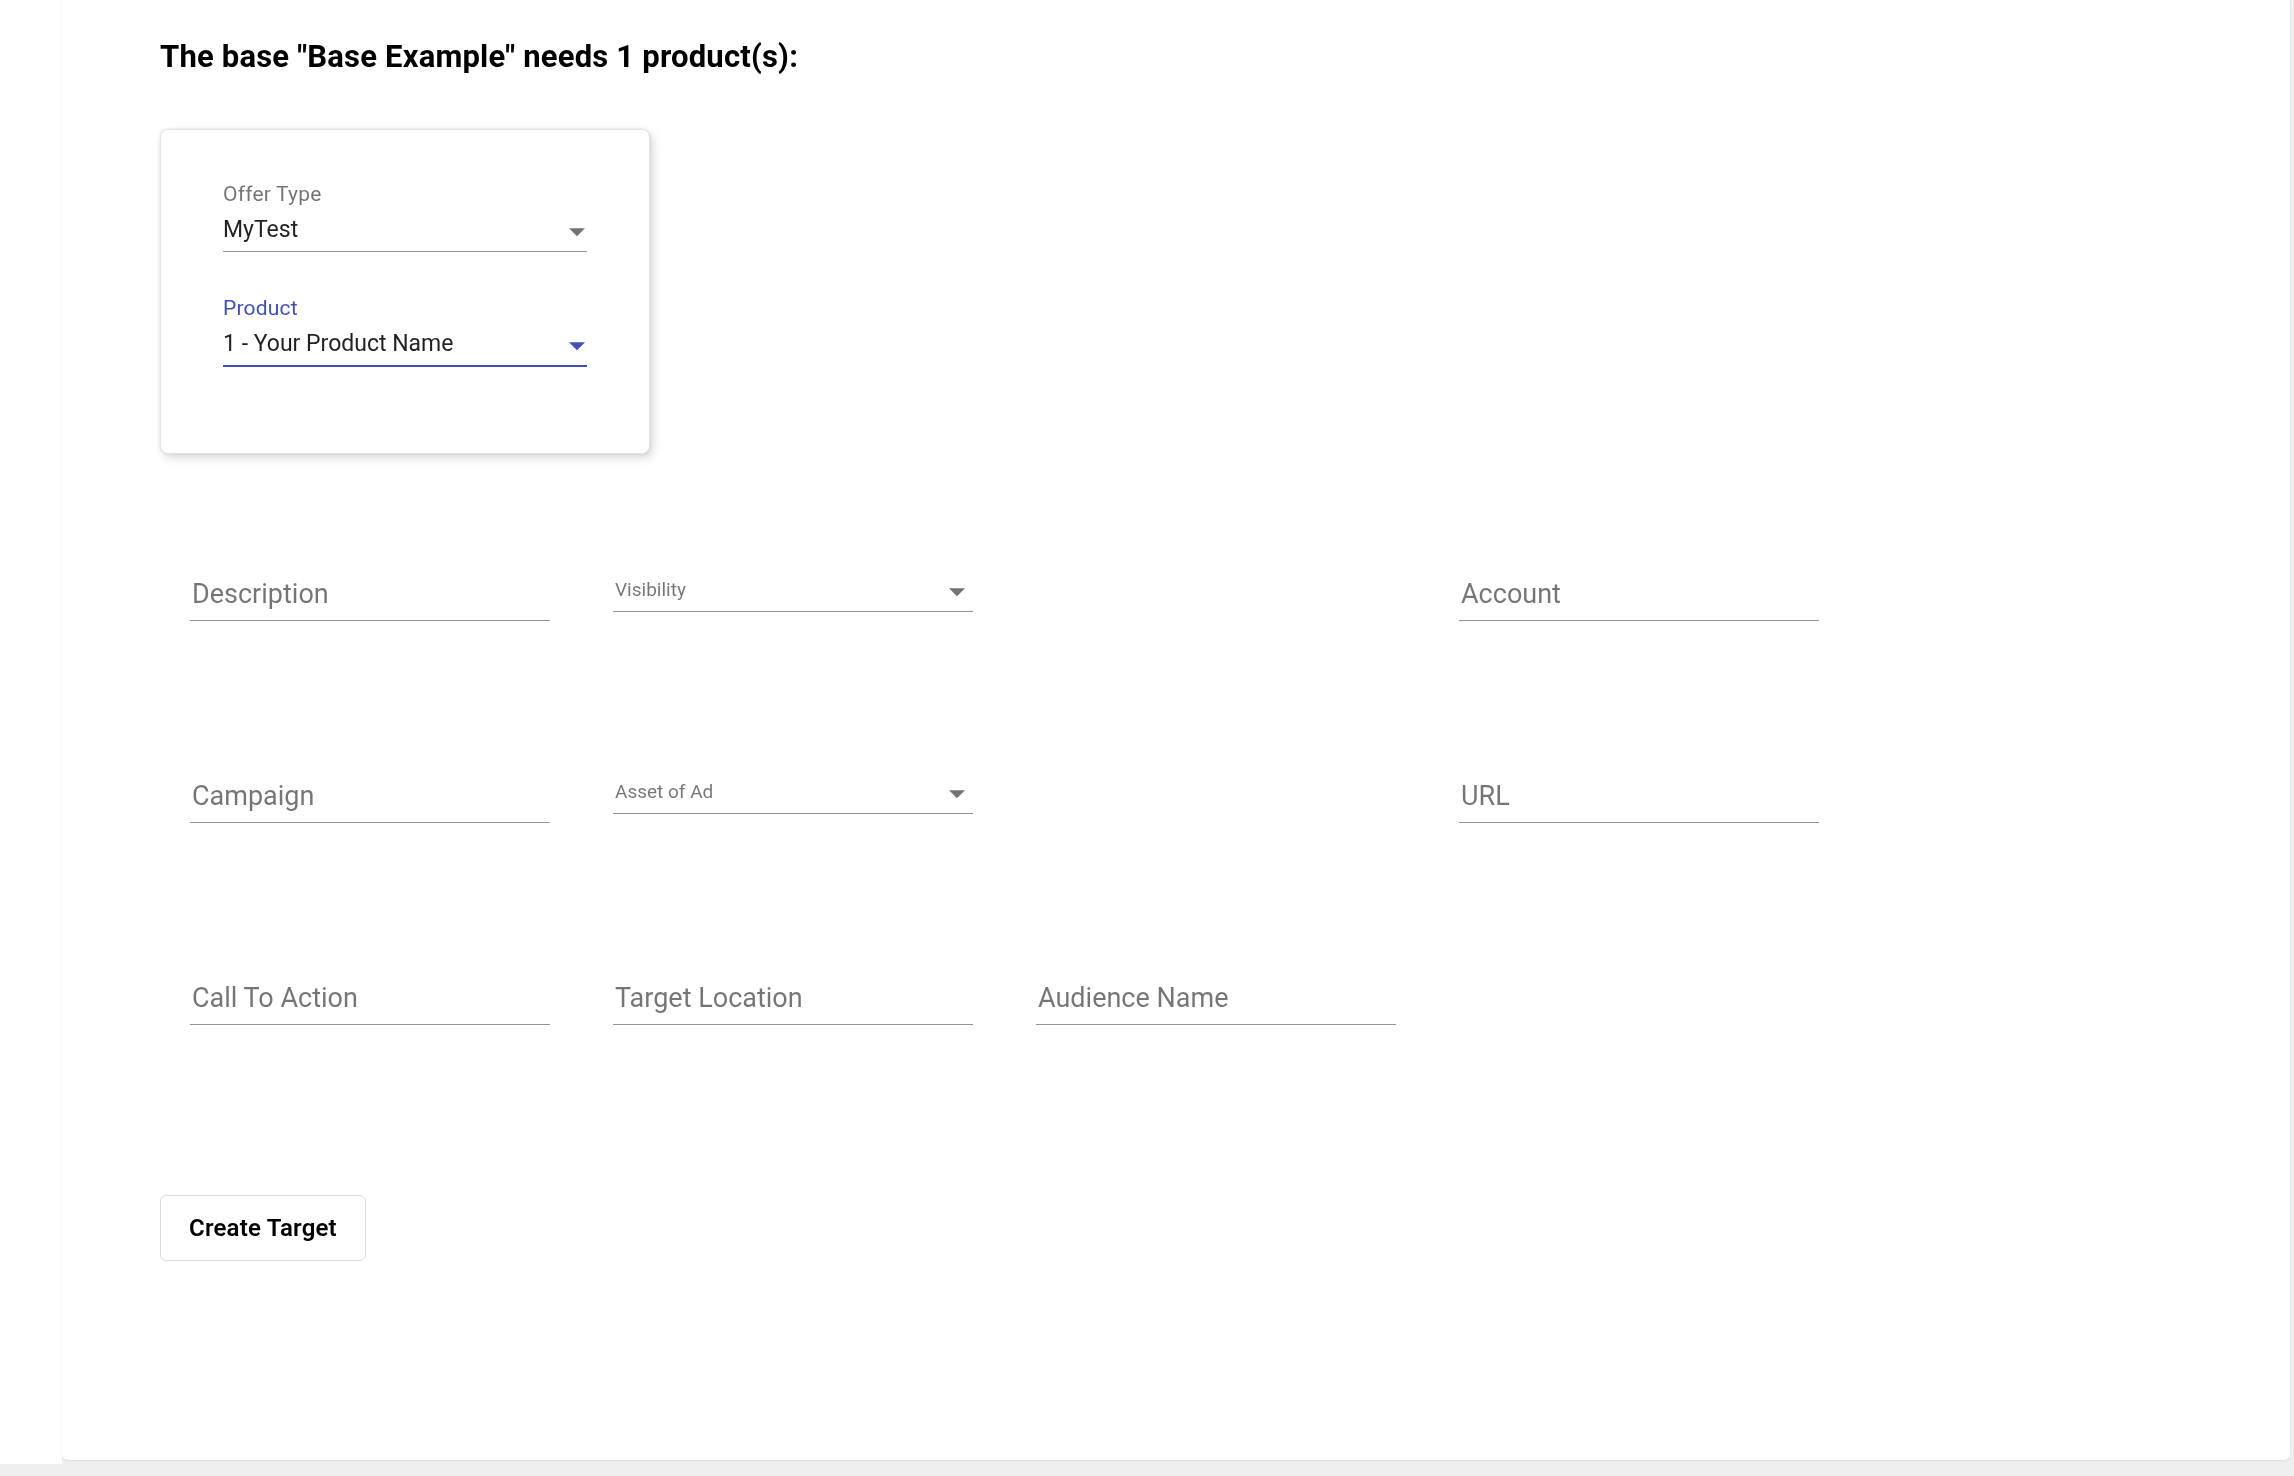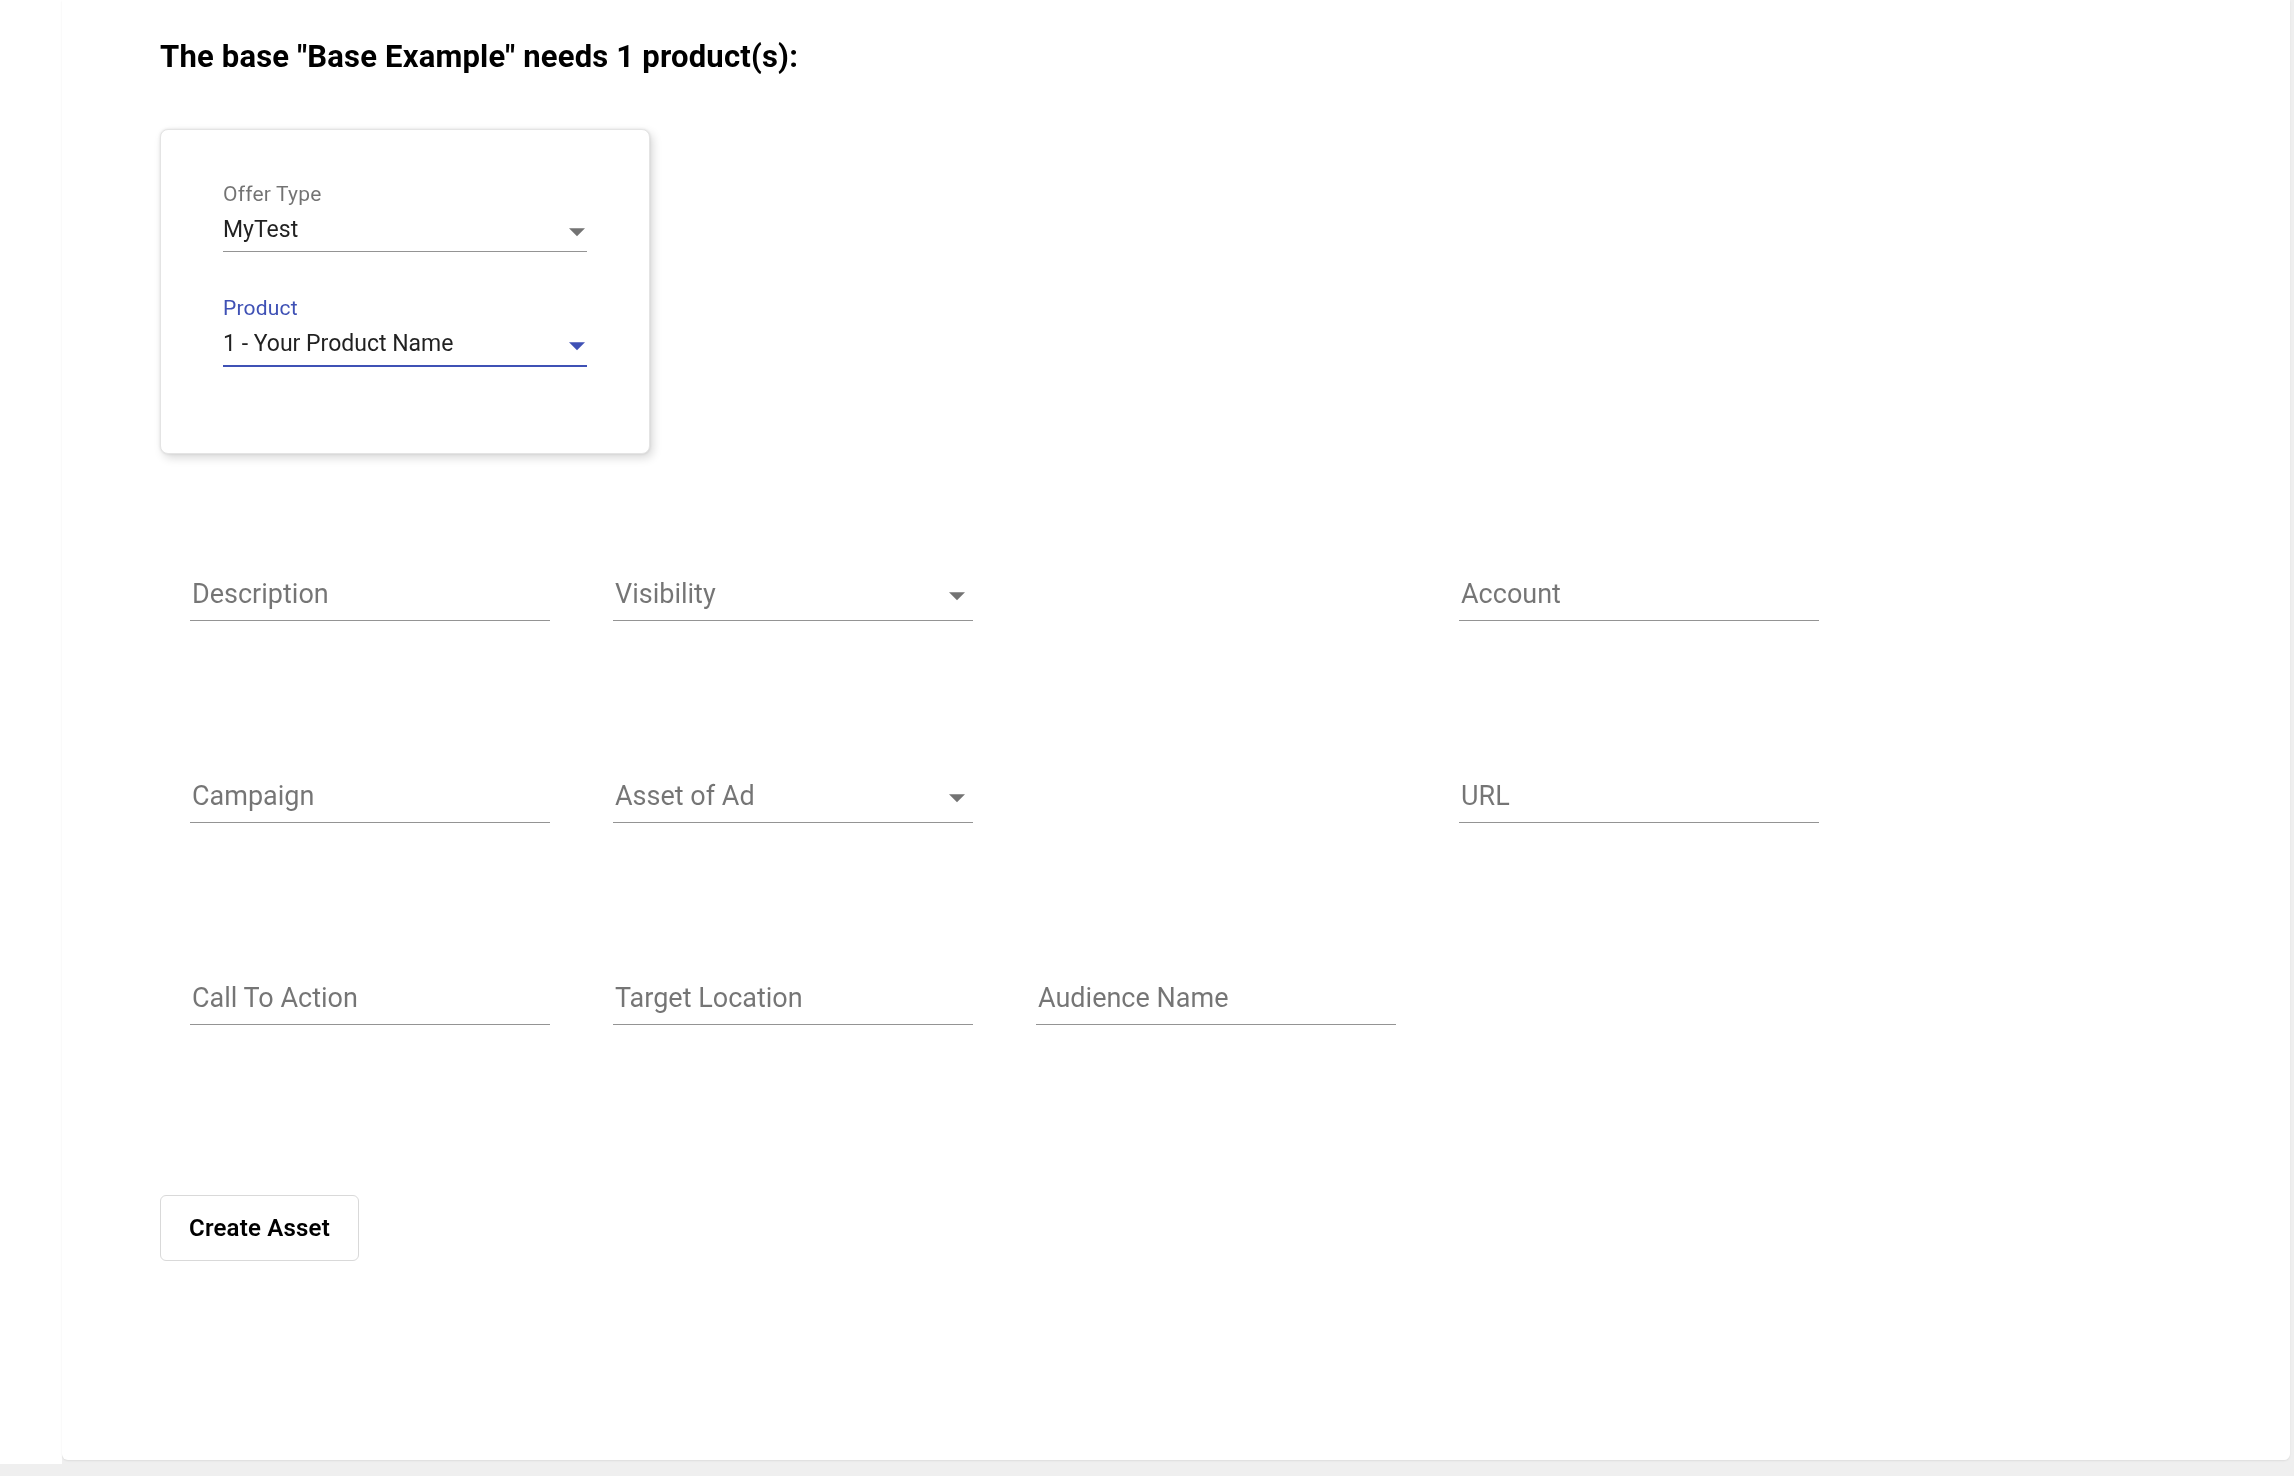--- a/index.html
+++ b/index.html
@@ -124,21 +124,21 @@
       outline: none;
     }
     .form-input::placeholder {
       color: rgba(0,0,0,0.54);
       font-weight: 400;
     }
     .form-select {
       width: 100%;
       border: none;
       border-bottom: 1px solid rgba(0,0,0,0.42);
-      font-size: 27px;
+      font-size: 19px;
       font-family: inherit;
       color: rgba(0,0,0,0.54);
       padding: 4px 36px 10px 2px;
       background: transparent;
       outline: none;
       position: relative;
       cursor: pointer;
       display: flex;
       align-items: center;
     }
@@ -233,16 +233,16 @@
       <div class="form-field">
         <input class="form-input" type="text" placeholder="Target Location" style="">
       </div>
 
       <div class="form-field">
         <input class="form-input" type="text" placeholder="Audience Name" style="">
       </div>
 
     </div>
 
-    <button class="create-button">Create Asset</button>
+    <button class="create-button">Create Target</button>
 
   </div>
 </div>
 
 </body></html>

